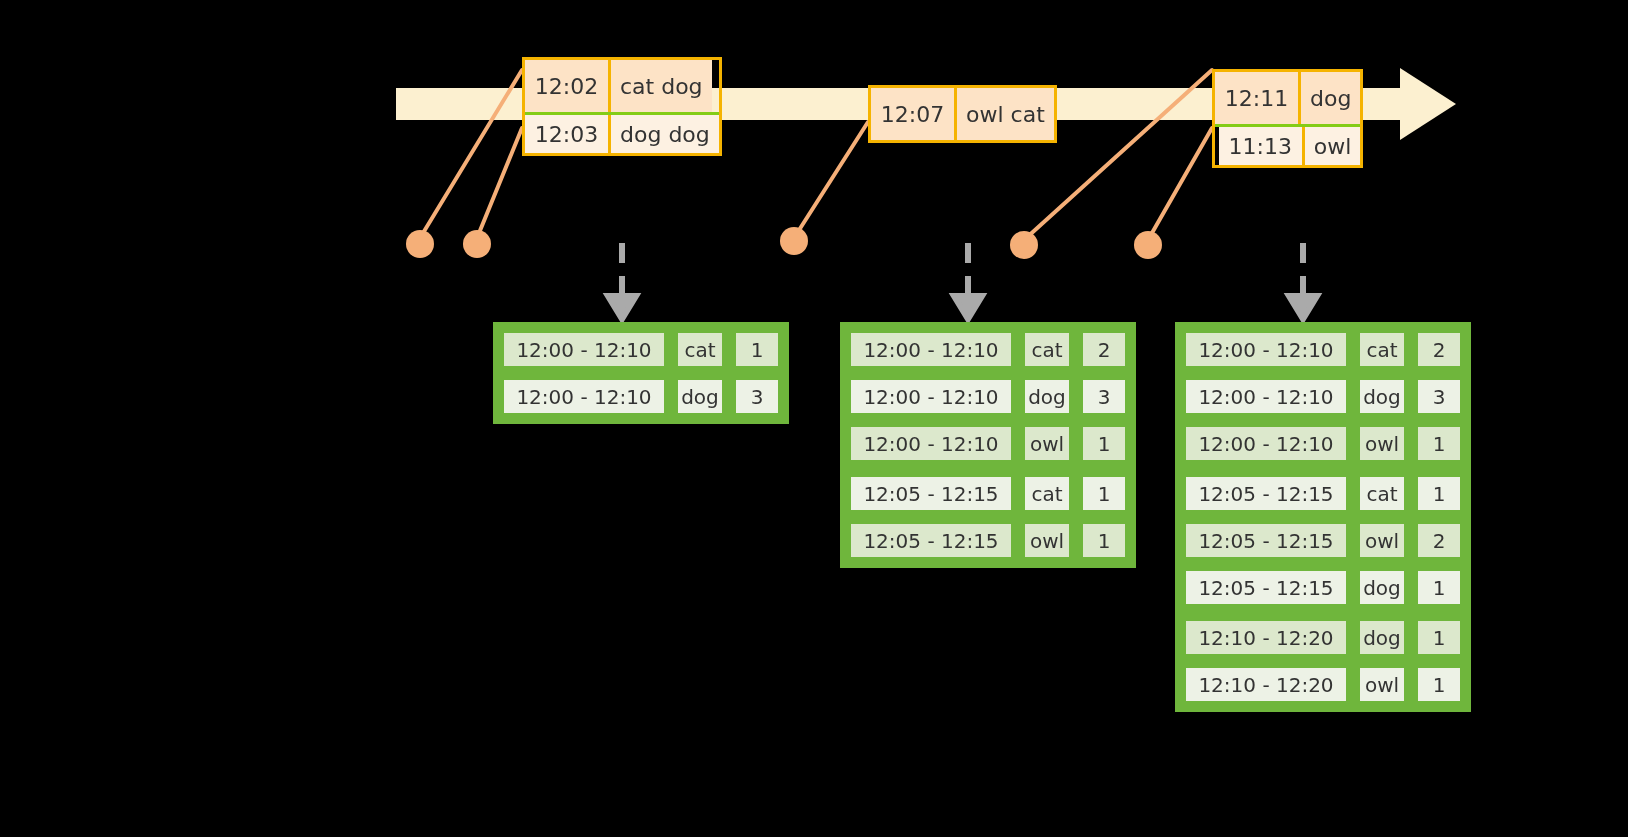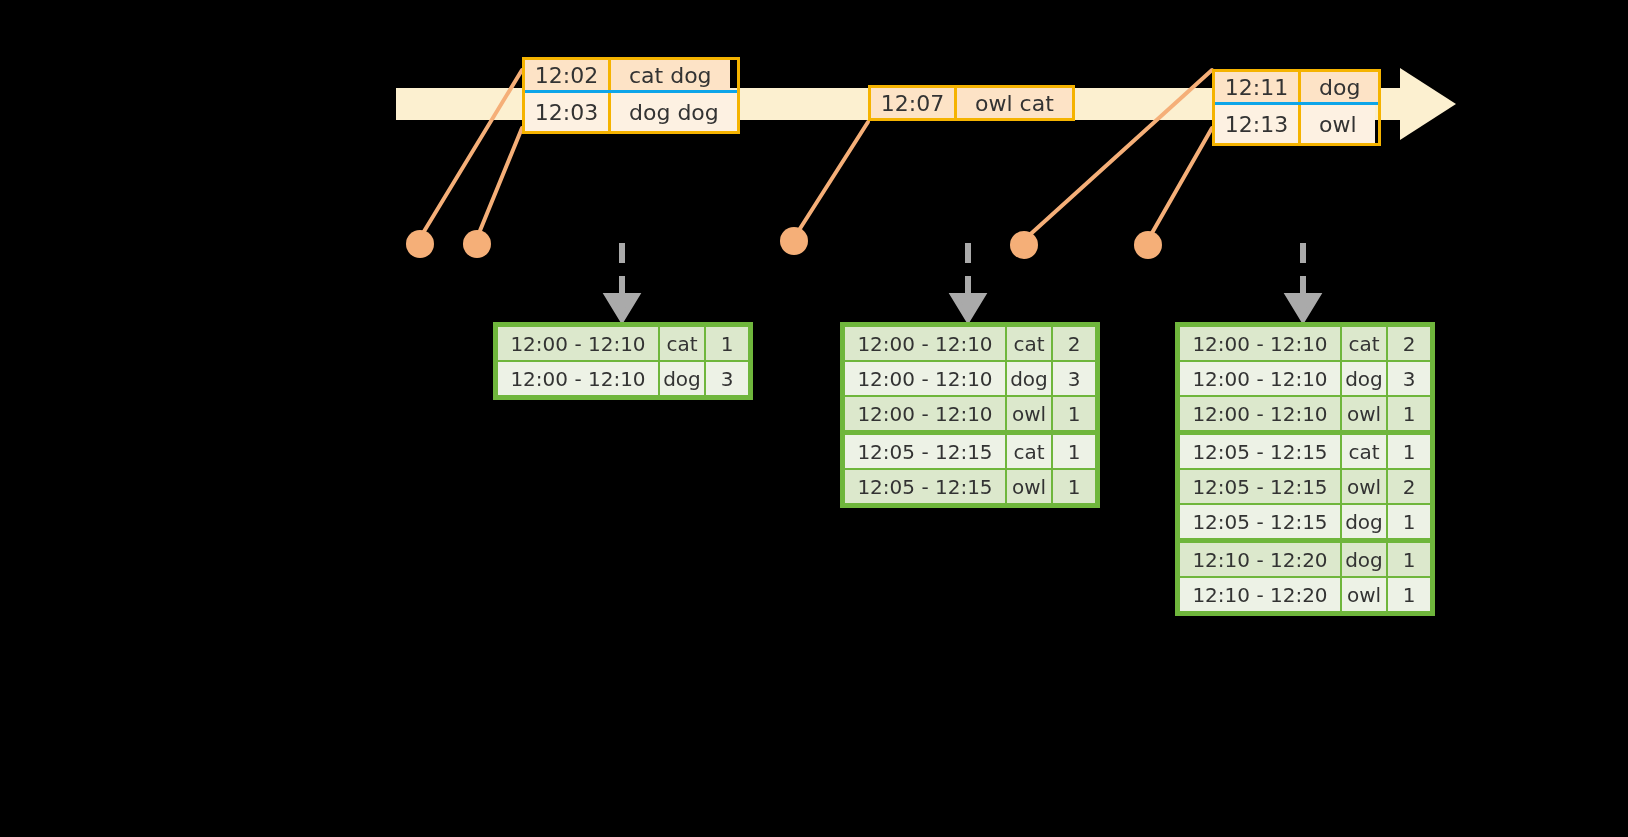--- a/index.html
+++ b/index.html
@@ -12,33 +12,33 @@
             pointer-events:none;}
 
   
   .evt{position:absolute;border:3px solid #F5B300;box-sizing:border-box;
        display:flex;}
   .evt .row{display:flex;}
   .evt .cell{display:flex;align-items:center;justify-content:center;
              box-sizing:border-box;color:#333;font-size:22px;
              white-space:nowrap;}
   .evt .time{width:86px;border-right:3px solid #F5B300;}
-  .evt .words{padding:0 18px;}
-  .evt .r0 .cell{background:#FDE3C6;height:30px;}
+  .evt .words{padding:0 9px;}
+  .evt .r0 .cell{background:#FDE3C6;height:52px;}
   .evt .r1 .cell{background:#FDF1E2;height:38px;}
   .evt .stack{display:flex;flex-direction:column;}
-  .evt .sep{border-top:3px solid #0ea5e9;}
+  .evt .sep{border-top:3px solid #84cc16;justify-content:flex-end;}
 
   
   .gtbl{position:absolute;border:4px solid #6FB63C;box-sizing:border-box;
         background:#6FB63C;display:flex;flex-direction:column;}
   .gtbl .grow{display:flex;}
   .gtbl .gcell{display:flex;align-items:center;justify-content:center;
                box-sizing:border-box;height:33px;color:#333;font-size:20px;
-               white-space:nowrap;margin:1px;}
+               white-space:nowrap;margin:7px;}
   .gtbl .shade .gcell{background:#DCE8CC;}
   .gtbl .plain .gcell{background:#EDF2E6;}
   .gtbl .c-win{width:160px;}
   .gtbl .c-key{width:44px;}
   .gtbl .c-cnt{width:42px;}
   .gtbl .grp{margin-top:3px;}
 </style>
 </head>
 <body>
 
@@ -105,21 +105,21 @@
     </div>
   </div>
 
   <div class="evt" style="left:1212px;top:69px;">
     <div class="stack">
       <div class="row r0">
         <div class="cell time">12:11</div>
         <div class="cell words">dog</div>
       </div>
       <div class="row r1 sep">
-        <div class="cell time">12:13</div>
+        <div class="cell time">11:13</div>
         <div class="cell words">owl</div>
       </div>
     </div>
   </div>
 
   <div class="gtbl" style="left:493px;top:322px;">
     <div class="grow shade">
       <div class="gcell c-win">12:00 - 12:10</div>
       <div class="gcell c-key">cat</div>
       <div class="gcell c-cnt">1</div>

